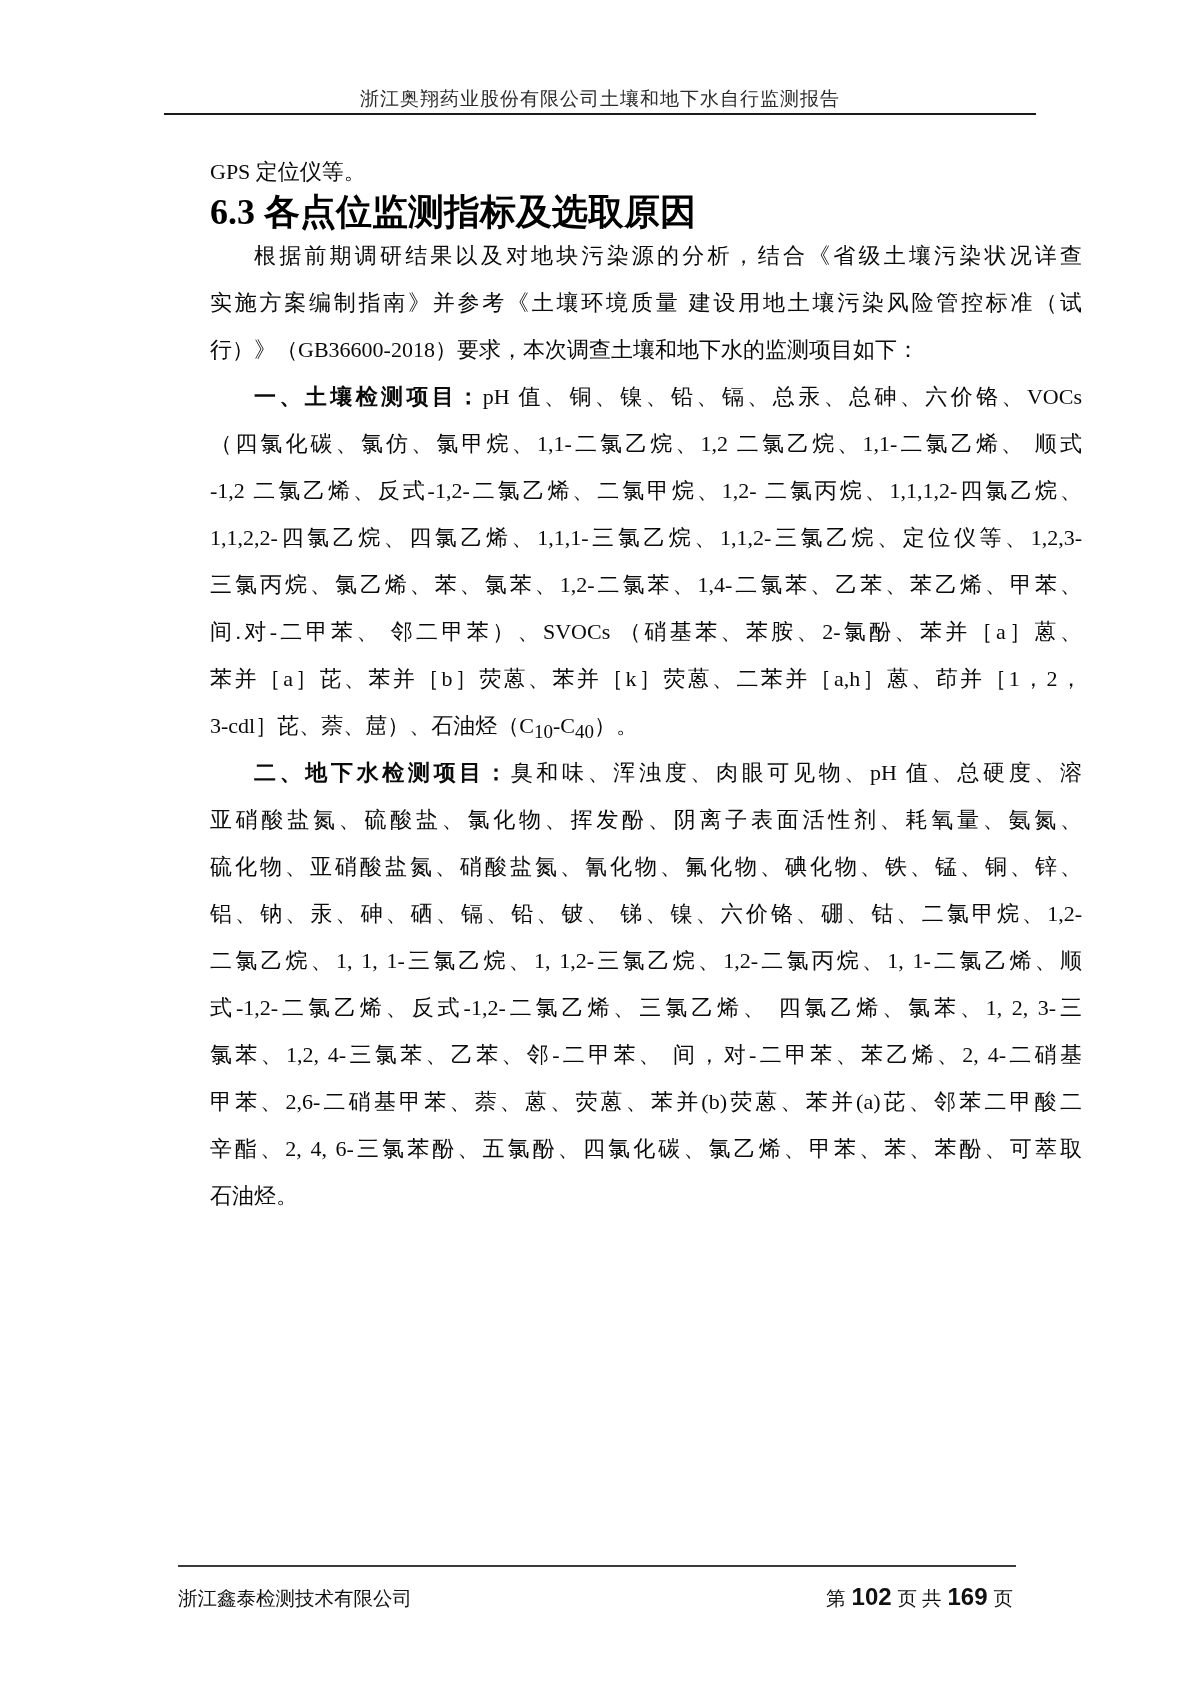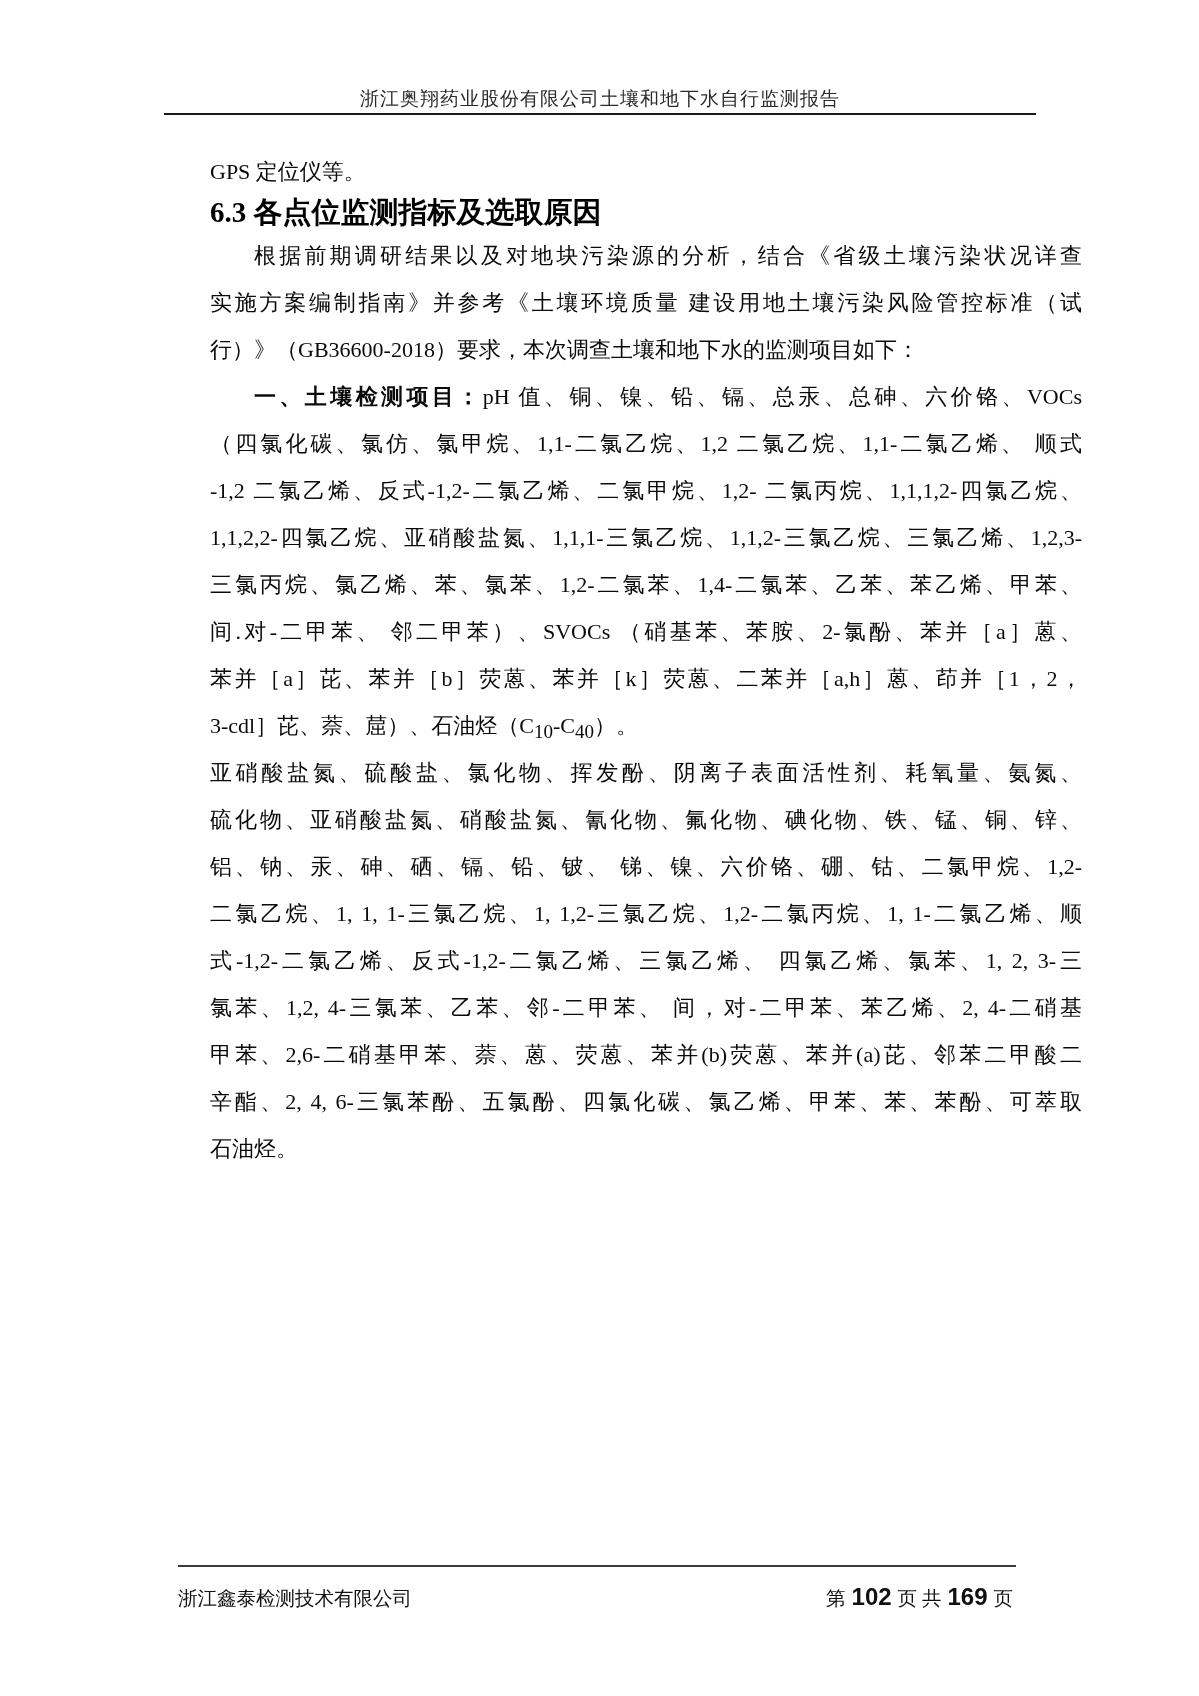--- a/index.html
+++ b/index.html
@@ -23,21 +23,21 @@
     height:0;border-top:2px solid #1a1a1a;
   }
   
   .content{
     position:absolute;top:152px;left:164px;width:872px;
     font-size:22px;color:#0a0a0a;margin-left:46px;
   }
   .gps{height:40px;line-height:40px;}
   .heading{
     height:40px;line-height:40px;
-    font-size:29px;font-weight:bold;color:#000;
+    font-size:36px;font-weight:bold;color:#000;
     white-space:nowrap;
   }
   .line{
     height:47px;line-height:47px;
     text-align:justify;
   }
   .j{text-align-last:justify;}
   .lastl{text-align-last:left;}
   .ind{text-indent:44px;}
   .lead{font-weight:bold;}
@@ -70,26 +70,27 @@
 
     <div class="heading">6.3 各点位监测指标及选取原因</div>
 
     <div class="line j ind">根据前期调研结果以及对地块污染源的分析，结合《省级土壤污染状况详查</div>
     <div class="line j">实施方案编制指南》并参考《土壤环境质量 建设用地土壤污染风险管控标准（试</div>
     <div class="line lastl">行）》（GB36600-2018）要求，本次调查土壤和地下水的监测项目如下：</div>
 
     <div class="line j ind"><span class="lead">一、土壤检测项目：</span><span>pH 值、铜、镍、铅、镉、总汞、总砷、六价铬、VOCs</span></div>
     <div class="line j">（四氯化碳、氯仿、氯甲烷、1,1-二氯乙烷、1,2 二氯乙烷、1,1-二氯乙烯、 顺式</div>
     <div class="line j">-1,2 二氯乙烯、反式-1,2-二氯乙烯、二氯甲烷、1,2- 二氯丙烷、1,1,1,2-四氯乙烷、</div>
-    <div class="line j">1,1,2,2-四氯乙烷、亚硝酸盐氮、1,1,1-三氯乙烷、1,1,2-三氯乙烷、三氯乙烯、1,2,3-</div>
+    <div class="line j">1,1,2,2-四氯乙烷、四氯乙烯、1,1,1-三氯乙烷、1,1,2-三氯乙烷、定位仪等、1,2,3-</div>
     <div class="line j">三氯丙烷、氯乙烯、苯、氯苯、1,2-二氯苯、1,4-二氯苯、乙苯、苯乙烯、甲苯、</div>
     <div class="line j">间.对-二甲苯、 邻二甲苯）、SVOCs （硝基苯、苯胺、2-氯酚、苯并［a］蒽、</div>
     <div class="line j">苯并［a］芘、苯并［b］荧蒽、苯并［k］荧蒽、二苯并［a,h］蒽、茚并［1，2，</div>
     <div class="line lastl"><span>3-cdl］芘、萘、䓛）、石油烃（C</span><sub>10</sub><span>-C</span><sub>40</sub><span>）。</span></div>
 
+    <div class="line j ind"><span class="lead">二、地下水检测项目：</span><span>臭和味、浑浊度、肉眼可见物、pH 值、总硬度、溶</span></div>
     <div class="line j">亚硝酸盐氮、硫酸盐、氯化物、挥发酚、阴离子表面活性剂、耗氧量、氨氮、</div>
     <div class="line j">硫化物、亚硝酸盐氮、硝酸盐氮、氰化物、氟化物、碘化物、铁、锰、铜、锌、</div>
     <div class="line j">铝、钠、汞、砷、硒、镉、铅、铍、 锑、镍、六价铬、硼、钴、二氯甲烷、1,2-</div>
     <div class="line j">二氯乙烷、1, 1, 1-三氯乙烷、1, 1,2-三氯乙烷、1,2-二氯丙烷、1, 1-二氯乙烯、顺</div>
     <div class="line j">式-1,2-二氯乙烯、反式-1,2-二氯乙烯、三氯乙烯、 四氯乙烯、氯苯、1, 2, 3-三</div>
     <div class="line j">氯苯、1,2, 4-三氯苯、乙苯、邻-二甲苯、 间，对-二甲苯、苯乙烯、2, 4-二硝基</div>
     <div class="line j">甲苯、2,6-二硝基甲苯、萘、蒽、荧蒽、苯并(b)荧蒽、苯并(a)芘、邻苯二甲酸二</div>
     <div class="line j">辛酯、2, 4, 6-三氯苯酚、五氯酚、四氯化碳、氯乙烯、甲苯、苯、苯酚、可萃取</div>
     <div class="line lastl">石油烃。</div>
 

